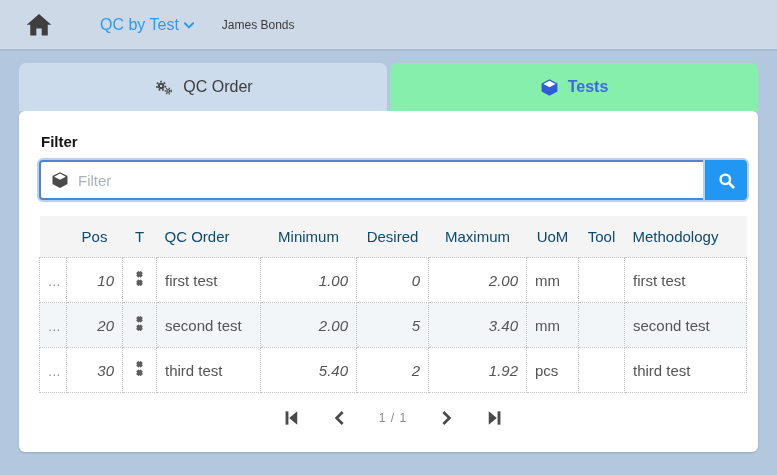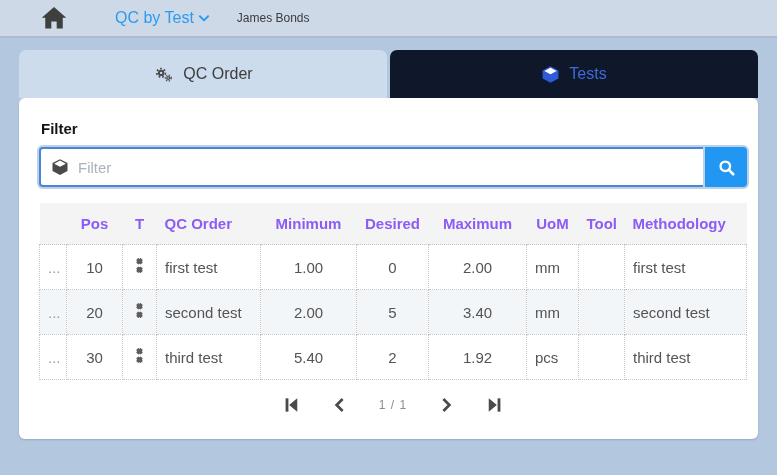--- a/index.html
+++ b/index.html
@@ -5,41 +5,41 @@
   * { box-sizing: border-box; margin: 0; padding: 0; }
   html,body { width:777px; height:475px; }
   body {
     font-family: "Liberation Sans", sans-serif;
     background:#b3c8de;
     overflow:hidden;
     -webkit-font-smoothing:antialiased;
   }
   
   .topbar {
-    height:38px; background:#cdd9e7;
+    height:51px; background:#cdd9e7;
     border-bottom:2px solid rgba(125,150,180,.45);
-    display:flex; align-items:center; padding-left:39px;
+    display:flex; align-items:center; padding-left:24px;
   }
   .home-btn { display:flex; align-items:center; cursor:pointer; }
   .crumb-link {
     margin-left:46px; color:#2b9bf2; font-size:16px;
     display:flex; align-items:center; gap:3px; cursor:pointer;
   }
   .crumb-user { margin-left:26px; color:#3c3c3c; font-size:12px; }
 
   
   .tabstrip {
     display:flex; gap:3px; margin:12px 19px 0 19px; height:48px;
   }
   .tab {
     flex:1; display:flex; align-items:center; justify-content:center; gap:9px;
     background:#ccdcec; color:#3d3d3d; font-size:16px;
     border-radius:7px 7px 0 0; cursor:pointer;
   }
-  .tab.active { background:#0f172a; color:#3f6ad8; }
+  .tab.active { background:#86efac; color:#3f6ad8;font-weight:bold; }
 
   
   .card {
     margin:0 19px; background:#fff; height:341px;
     border-radius:6px; border-top-left-radius:6px;
     box-shadow:0 1px 2px rgba(60,80,110,.25);
     padding:18px 11px 0 20px;
   }
   .filter-label { font-size:15px; font-weight:bold; color:#141414; margin:4px 0 10px 2px; }
 
@@ -58,30 +58,30 @@
   .filter-box input::placeholder { color:#aab2bc; }
   .search-btn {
     width:42px; background:#2196f3; border:none; border-radius:0 4px 4px 0;
     display:flex; align-items:center; justify-content:center; cursor:pointer;
     box-shadow:0 0 0 2px #bdd0ea;
   }
 
   
   table { width:100%; border-collapse:collapse; margin-top:16px; font-size:15px; table-layout:fixed; }
   thead th {
-    background:#f4f4f4; font-weight:bold; color:#8b5cf6;
+    background:#f4f4f4; font-weight:normal; color:#0c4a6e;
     padding:12px 8px; text-align:center; white-space:nowrap;
   }
   thead th.al { text-align:left; }
   tbody td {
     border:1px dotted #c6c6c6; padding:12px 8px; color:#545454;
     white-space:nowrap; overflow:hidden;
   }
   tbody tr:nth-child(even) td { background:#f3f6f9; }
-  td.num { text-align:center; }
+  td.num { text-align:right;font-style:italic; }
   td.ctr { text-align:center; }
   td.dots { color:#9a9a9a; text-align:center; cursor:pointer; }
 
   
   .pager {
     display:flex; align-items:center; justify-content:center; gap:30px;
     padding:15px 0;
   }
   .pager .pbtn { background:none; border:none; cursor:pointer; display:flex; align-items:center; }
   .pager .pageno { color:#8c8c8c; font-size:12px; letter-spacing:1px; }

